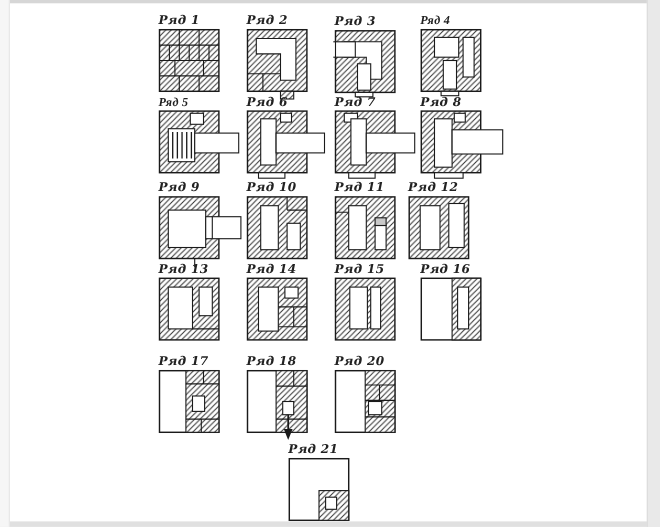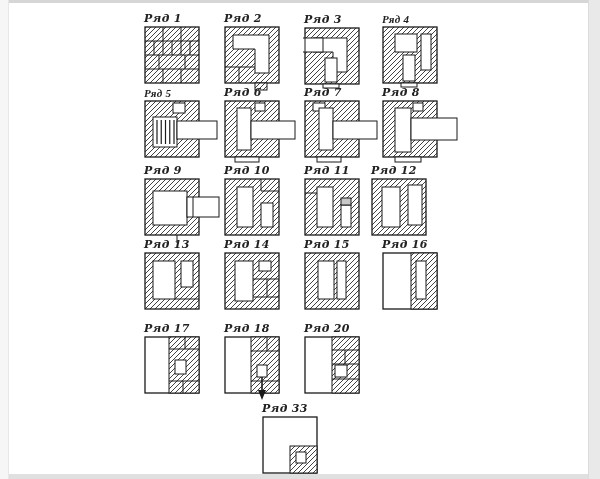--- a/index.html
+++ b/index.html
@@ -233,21 +233,21 @@
           <rect x="2" y="2" width="54" height="56" fill="#ffffff" stroke="#1a1a1a" stroke-width="1.3"></rect>
           <rect x="29" y="2" width="27" height="56" fill="url(#hatch)" stroke="#1a1a1a" stroke-width="1"></rect>
           <rect x="32" y="30" width="12" height="12" fill="#ffffff" stroke="#1a1a1a" stroke-width="1"></rect>
           <line x1="29" y1="15" x2="56" y2="15" stroke="#1a1a1a" stroke-width="1"></line>
           <line x1="29" y1="29" x2="56" y2="29" stroke="#1a1a1a" stroke-width="1"></line>
           <line x1="42" y1="15" x2="42" y2="29" stroke="#1a1a1a" stroke-width="1"></line>
           <line x1="29" y1="44" x2="56" y2="44" stroke="#1a1a1a" stroke-width="1"></line>
         </svg>
       </div>
       <div class="cell" style="left: 261px; top: 403px;">
-        <span class="lbl">Ряд 33</span>
+        <span class="lbl">Ряд 21</span>
         <svg width="80" height="70" viewBox="0 0 80 70">
           <rect x="2" y="2" width="54" height="56" fill="#ffffff" stroke="#1a1a1a" stroke-width="1.3"></rect>
           <rect x="29" y="31" width="27" height="27" fill="url(#hatch)" stroke="#1a1a1a" stroke-width="1"></rect>
           <rect x="35" y="37" width="10" height="11" fill="#ffffff" stroke="#1a1a1a" stroke-width="1"></rect>
         </svg>
       </div>
     </div>
 
   <div class="frame frame-top"></div>
   <div class="frame frame-bottom"></div>

